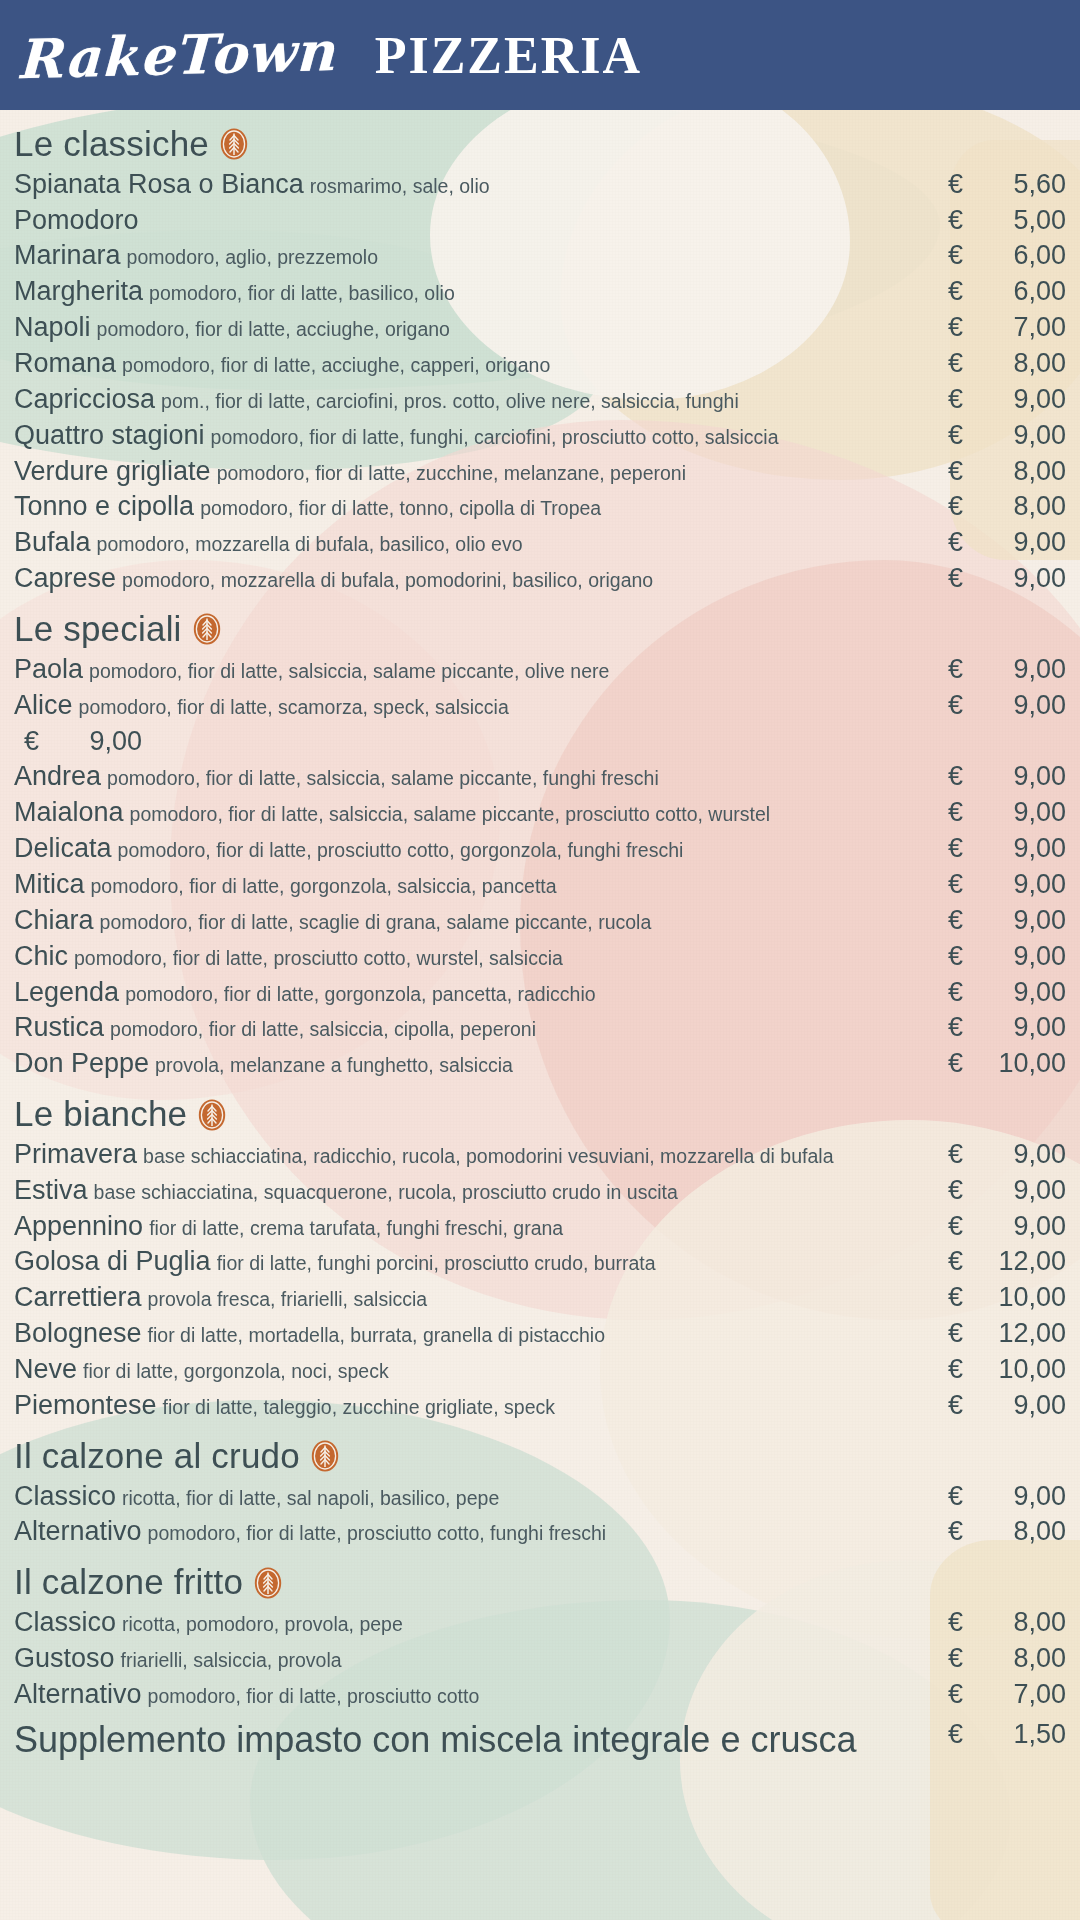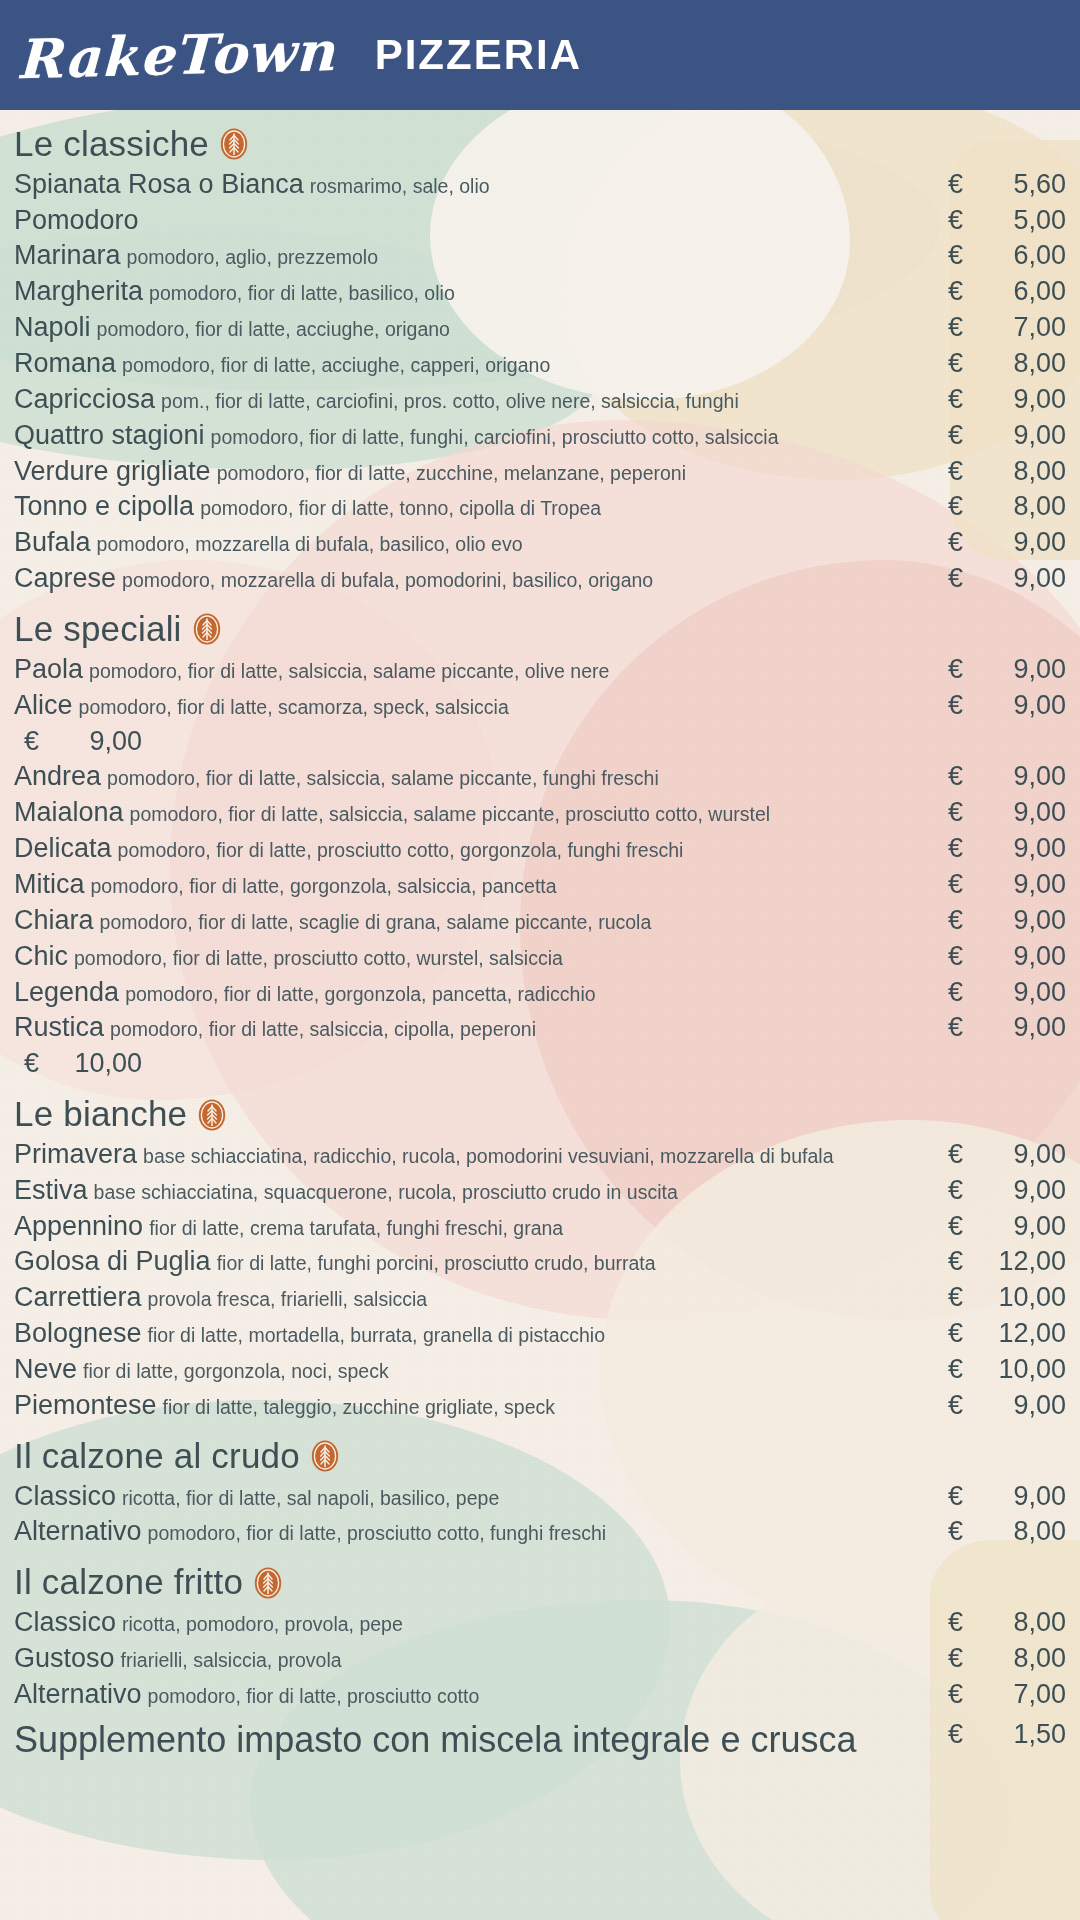--- a/index.html
+++ b/index.html
@@ -122,24 +122,25 @@
     font-style: italic;
     font-weight: bold;
     font-size: 54px;
     letter-spacing: 1px;
     transform: skewX(-6deg) rotate(-1.5deg);
     text-shadow: 0 0 1px rgba(255,255,255,.6);
     white-space: nowrap;
   }
   .header-title {
     color: #ffffff;
-    font-size: 42px;
+    font-size: 52px;
     font-weight: bold;
     letter-spacing: 2px;
     white-space: nowrap;
+    font-family: Liberation Serif, serif;
   }
 
   
   .menu {
     position: relative;
     z-index: 4;
     padding: 12px 14px 0 14px;
   }
 
   .section-head {
@@ -407,20 +408,21 @@
         </div>
       </div>
       <div class="row">
         <div class="row-text"><span class="item-name">Rustica</span><span class="item-desc">pomodoro, fior di latte, salsiccia, cipolla, peperoni</span></div>
         <div class="price">
           <span class="cur">€</span>
           <span class="amt">9,00</span>
         </div>
       </div>
       <div class="row">
+        <div class="row-text"><span class="item-name">Don Peppe</span><span class="item-desc">provola, melanzane a funghetto, salsiccia</span></div>
         <div class="price">
           <span class="cur">€</span>
           <span class="amt">10,00</span>
         </div>
       </div>
       <div class="section-head">
         <div class="section-title">Le bianche</div>
   <span class="wheat-badge">
     <svg viewBox="0 0 30 34" width="30" height="34" aria-hidden="true">
       <ellipse cx="15" cy="17" rx="13.2" ry="15.6" fill="#c4682f"></ellipse>

